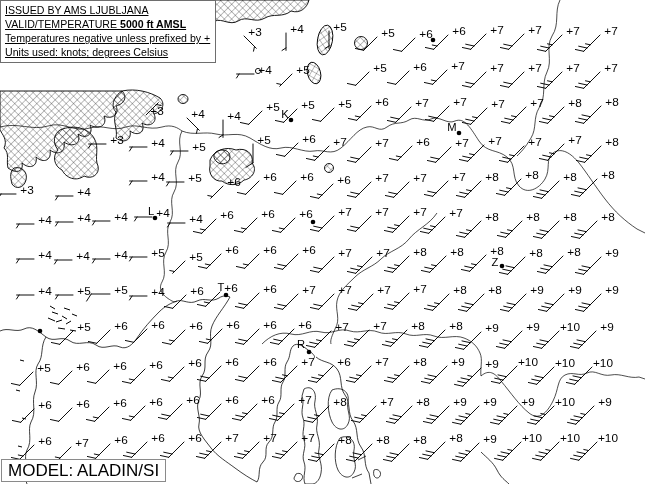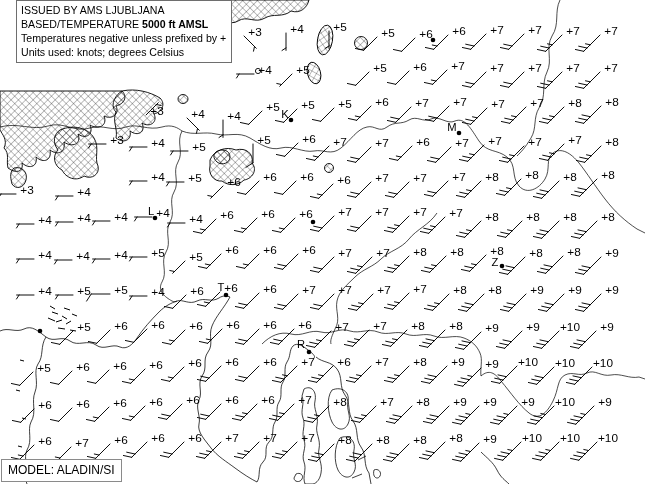--- a/index.html
+++ b/index.html
@@ -1,23 +1,23 @@
 <!DOCTYPE html>
 <html><head>
 <meta charset="utf-8">
 <style>
   html,body{margin:0;padding:0;background:#fff;}
   .stage{position:relative;width:645px;height:484px;background:#fff;overflow:hidden;
          font-family:"Liberation Sans",sans-serif;color:#000;}
   #map-svg{position:absolute;left:0;top:0;}
-  .info-box{position:absolute;left:16px;top:0;background:#fff;border:1px solid #6e6e6e;
-            padding:2px 5px 3px 4px;font-size:10.6px;line-height:14.1px;white-space:nowrap;z-index:5;}
+  .info-box{position:absolute;left:0;top:0;background:#fff;border:1px solid #6e6e6e;
+            padding:2px 5px 3px 4px;font-size:10.6px;line-height:14.1px;white-space:nowrap;z-index:5;text-decoration:underline;}
   .info-box .b{font-weight:bold;margin-top:36px;}
   .model-box{position:absolute;left:1px;top:459px;background:#fff;border:1px solid #8a8a8a;
-             padding:0 6px;font-size:12px;line-height:21px;z-index:5;}
+             padding:0 6px;font-size:17px;line-height:21px;z-index:5;}
   svg text{font-family:"Liberation Sans",sans-serif;}
 </style>
 </head>
 <body>
 
 <div class="stage">
 
   <svg id="map-svg" width="645" height="484" viewBox="0 0 645 484">
     <defs>
       <pattern id="xhatch" width="5.2" height="5.2" patternUnits="userSpaceOnUse" patternTransform="rotate(45)">
@@ -420,20 +420,20 @@
         <circle cx="502" cy="266" r="2.3" fill="#000"></circle>
         <circle cx="433" cy="40" r="2.3" fill="#000"></circle>
         <circle cx="313" cy="222" r="2.3" fill="#000"></circle>
         <circle cx="40" cy="331" r="2.3" fill="#000"></circle>
         <circle cx="258" cy="71" r="2.6" fill="none" stroke="#000" stroke-width="0.9"></circle>
       </g>
   </svg>
 
   <div class="info-box">
     <div>ISSUED BY AMS LJUBLJANA</div>
-    <div><span>BASED/TEMPERATURE </span><span class="b">5000 ft AMSL</span></div>
+    <div><span>VALID/TEMPERATURE </span><span class="b">5000 ft AMSL</span></div>
     <div>Temperatures negative unless prefixed by +</div>
     <div>Units used: knots; degrees Celsius</div>
   </div>
 
   <div class="model-box">MODEL: ALADIN/SI</div>
 
 </div>
 
 </body></html>

